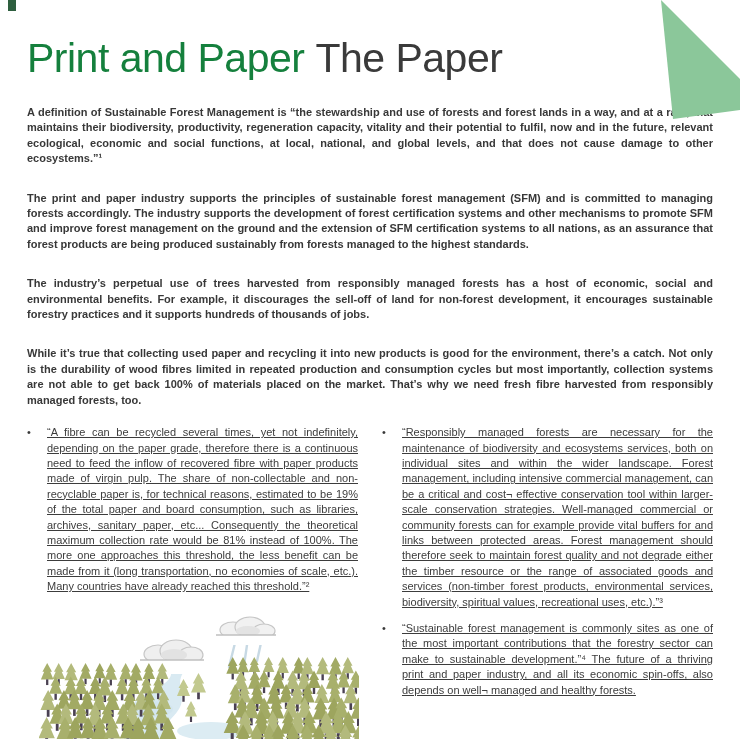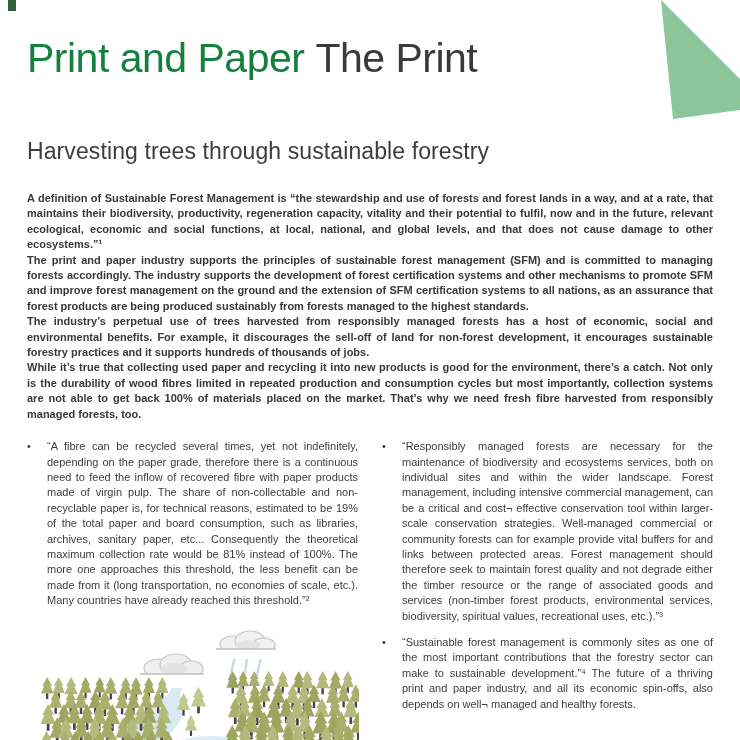--- a/index.html
+++ b/index.html
@@ -44,47 +44,46 @@
     margin-top: 26px;
     font-size: 11px;
     line-height: 15.4px;
     text-align: justify;
     color: #383838;
     font-weight: 700;
     -webkit-font-smoothing: antialiased;
   }
   .body-paragraph { font-weight: 600; }
   .intro-block { margin-top: 10px; }
-  .body-paragraph + .body-paragraph { margin-top: 0; }
+  .body-paragraph + .body-paragraph { margin-top: 24px; }
 
   .columns { display: flex; gap: 24px; margin-top: 17px; }
   .col { flex: 1 1 0; min-width: 0; }
 
   .bullet-item { display: flex; font-size: 11px; line-height: 15.4px; margin-bottom: 11px; }
   .bullet-marker { flex: 0 0 20px; color: #383838; }
-  .bullet-text { flex: 1 1 auto; text-align: justify; color: #3c3c3c; }
+  .bullet-text { flex: 1 1 auto; text-align: justify; color: #3c3c3c; text-decoration: underline; }
 
   .forest-illustration { display: block; margin: 14px 0 0 12px; width: 320px; height: 130px; }
 </style>
 </head>
 <body>
 
 <div class="page">
 
   <div class="corner-mark"></div>
 
   <svg class="triangle-svg" viewBox="0 0 112 122" aria-hidden="true">
     <polygon points="33,0 112,79 112,110 45,119" fill="#8bc79a"></polygon>
   </svg>
 
   <div class="content">
 
-    <h1 class="page-title"><span class="title-accent">Print and Paper</span><span class="title-rest">The Print</span></h1>
-
-    <h2 class="section-heading">Harvesting trees through sustainable forestry</h2>
+    <h1 class="page-title"><span class="title-accent">Print and Paper</span><span class="title-rest">The Paper</span></h1>
+
 
     <div class="intro-block">
       <p class="body-paragraph">A definition of Sustainable Forest Management is “the stewardship and use of forests and forest lands in a way, and at a rate, that maintains their biodiversity, productivity, regeneration capacity, vitality and their potential to fulfil, now and in the future, relevant ecological, economic and social functions, at local, national, and global levels, and that does not cause damage to other ecosystems.”¹</p>
       <p class="body-paragraph">The print and paper industry supports the principles of sustainable forest management (SFM) and is committed to managing forests accordingly. The industry supports the development of forest certification systems and other mechanisms to promote SFM and improve forest management on the ground and the extension of SFM certification systems to all nations, as an assurance that forest products are being produced sustainably from forests managed to the highest standards.</p>
       <p class="body-paragraph">The industry’s perpetual use of trees harvested from responsibly managed forests has a host of economic, social and environmental benefits. For example, it discourages the sell-off of land for non-forest development, it encourages sustainable forestry practices and it supports hundreds of thousands of jobs.</p>
       <p class="body-paragraph">While it’s true that collecting used paper and recycling it into new products is good for the environment, there’s a catch. Not only is the durability of wood fibres limited in repeated production and consumption cycles but most importantly, collection systems are not able to get back 100% of materials placed on the market. That’s why we need fresh fibre harvested from responsibly managed forests, too.</p>
     </div>
 
     <div class="columns">
 

